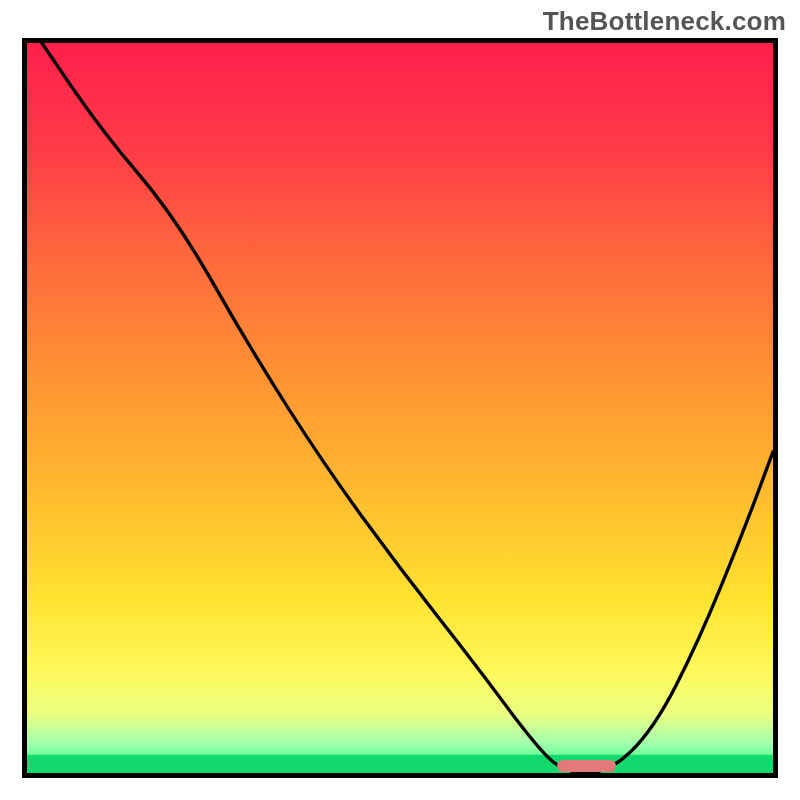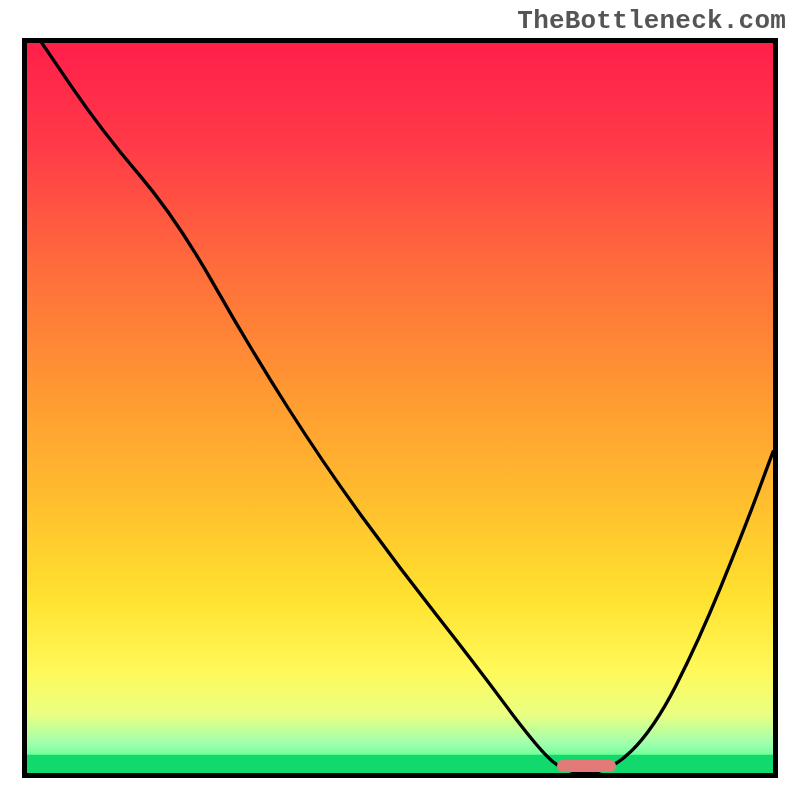--- a/index.html
+++ b/index.html
@@ -8,21 +8,20 @@
     width: 800px;
     height: 800px;
     background: #ffffff;
     font-family: Arial, Helvetica, sans-serif;
     overflow: hidden;
   }
   .frame {
     position: relative;
     width: 800px;
     height: 800px;
-    font-family: Liberation Mono, monospace;
   }
   .watermark {
     position: absolute;
     top: 6px;
     right: 14px;
     font-size: 26px;
     font-weight: 600;
     color: #555555;
     letter-spacing: 0.2px;
     pointer-events: none;

